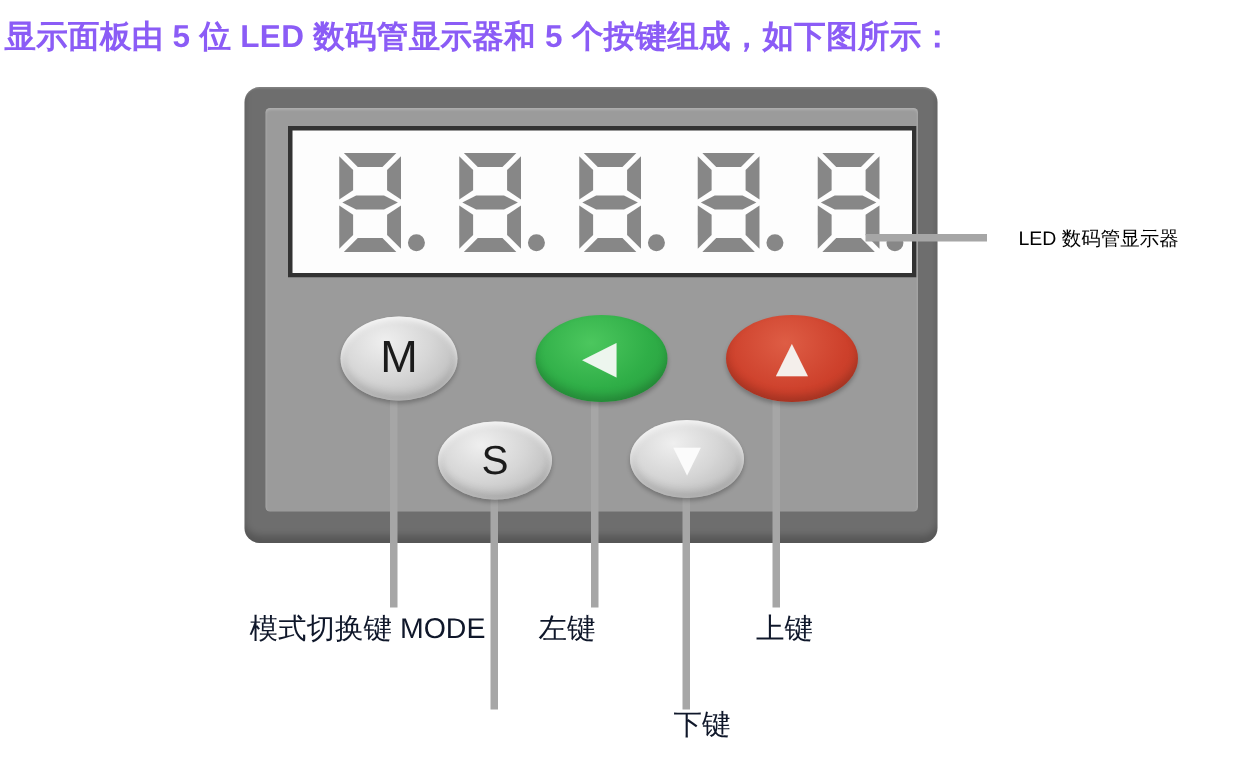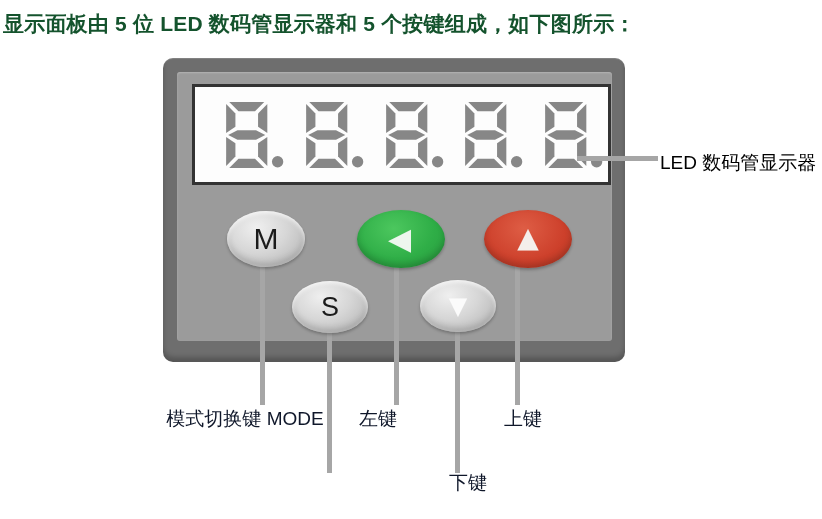--- a/index.html
+++ b/index.html
@@ -7,21 +7,21 @@
     width:822px; height:519px; background:#ffffff; position:relative;
     overflow:hidden;
     font-family:"Liberation Sans","DejaVu Sans",sans-serif;
     color:#000;
   }
   .stage { position:absolute; inset:0; }
 
   .caption {
     position:absolute; left:3px; top:10px;
     font-size:21px; font-weight:700; letter-spacing:0.2px;
-    white-space:nowrap; color:#14532d;
+    white-space:nowrap; color:#8b5cf6;
   }
 
   
   .panel {
     position:absolute; left:163px; top:58px; width:462px; height:304px;
     border-radius:10px;
     box-shadow: inset 0 -5px 5px rgba(0,0,0,0.22), inset 0 1px 1px rgba(255,255,255,0.15);
   }
   .panel-face {
     position:absolute; left:14px; top:14px; right:13px; bottom:21px;
@@ -63,21 +63,21 @@
   .tri.left { color:#edf6ee; font-size:30px; margin-left:-3px; }
   .tri.up   { color:#f4efeb; font-size:28px; margin-top:-3px; }
   .tri.down { color:#fbfbfb; font-size:24px; }
 
   
   .figure-label {
     position:absolute; font-size:19px; color:#0f172a; white-space:nowrap;
     z-index:6; transform:translateX(-50%);
   }
   .led-label {
-    position:absolute; left:660px; top:150px; font-size:19px;
+    position:absolute; left:679px; top:150px; font-size:13px;
     white-space:nowrap; z-index:6;
   }
 </style>
 </head>
 <body>
 
 <div class="stage">
 
   <div class="caption">显示面板由 5 位 LED 数码管显示器和 5 个按键组成，如下图所示：</div>
 

